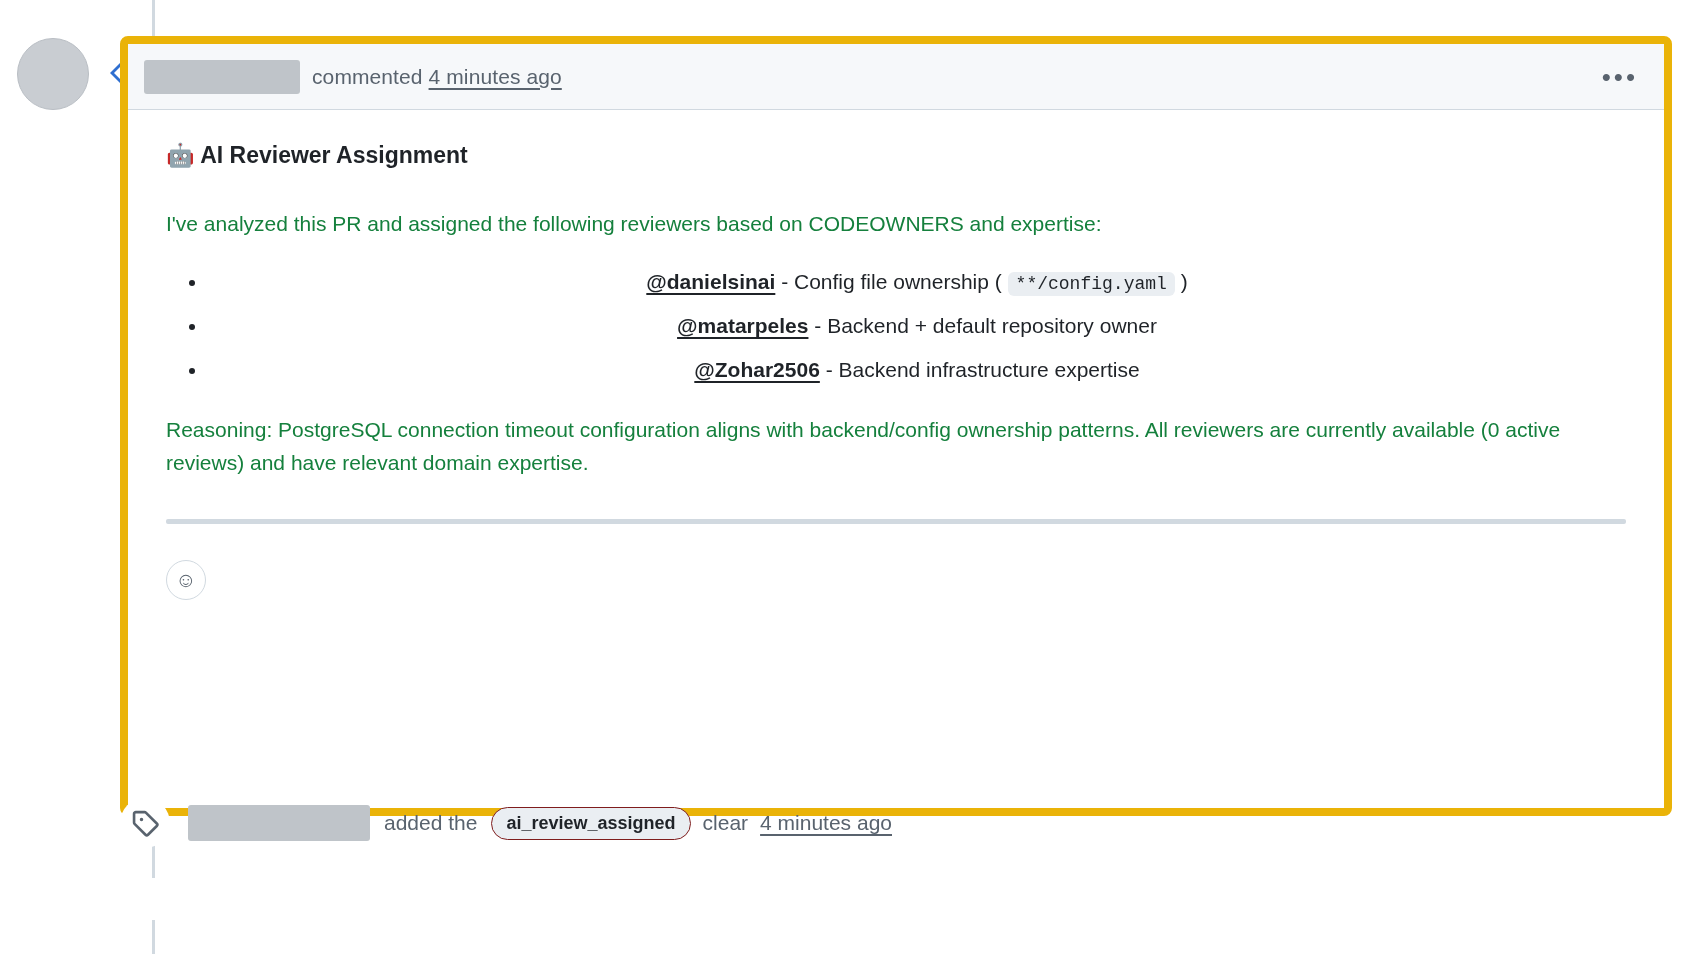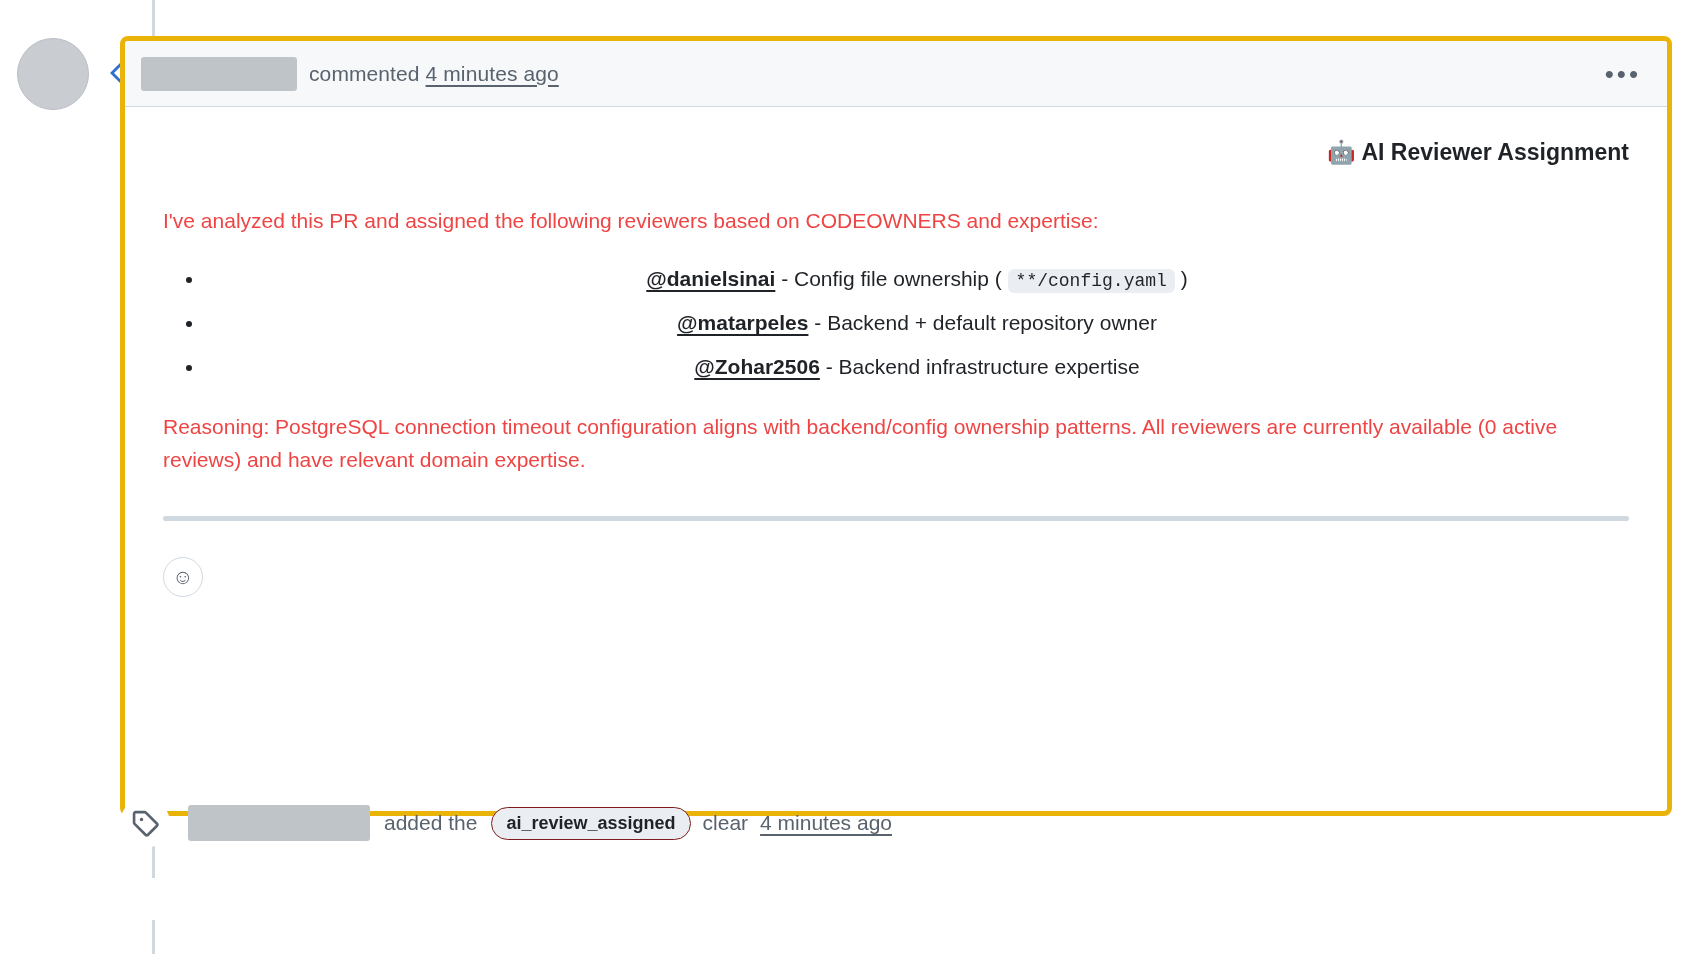--- a/index.html
+++ b/index.html
@@ -47,21 +47,21 @@
     box-sizing: border-box;
   }
 
   
   .comment-box {
     position: absolute;
     left: 120px;
     top: 36px;
     width: 1552px;
     height: 780px;
-    border: 5px solid #eab308;
+    border: 8px solid #eab308;
     border-radius: 8px;
     background: #ffffff;
     box-sizing: border-box;
     overflow: hidden;
   }
 
   
   .box-arrow {
     position: absolute;
     left: 110px;
@@ -131,26 +131,25 @@
     padding: 28px 38px 0 38px;
     font-size: 21px;
     line-height: 1.55;
   }
 
   .body-title {
     font-size: 23px;
     font-weight: bold;
     margin: 0 0 34px 0;
     color: #1f2328;
-    text-align: right;
   }
 
   .body-para {
     margin: 0 0 26px 0;
-    color: #ef4444;
+    color: #15803d;
   }
 
   ul.reviewers {
     margin: 0 0 28px 0;
     padding-left: 42px;
     text-align: center;
   }
   ul.reviewers li {
     margin-bottom: 11px;
   }

